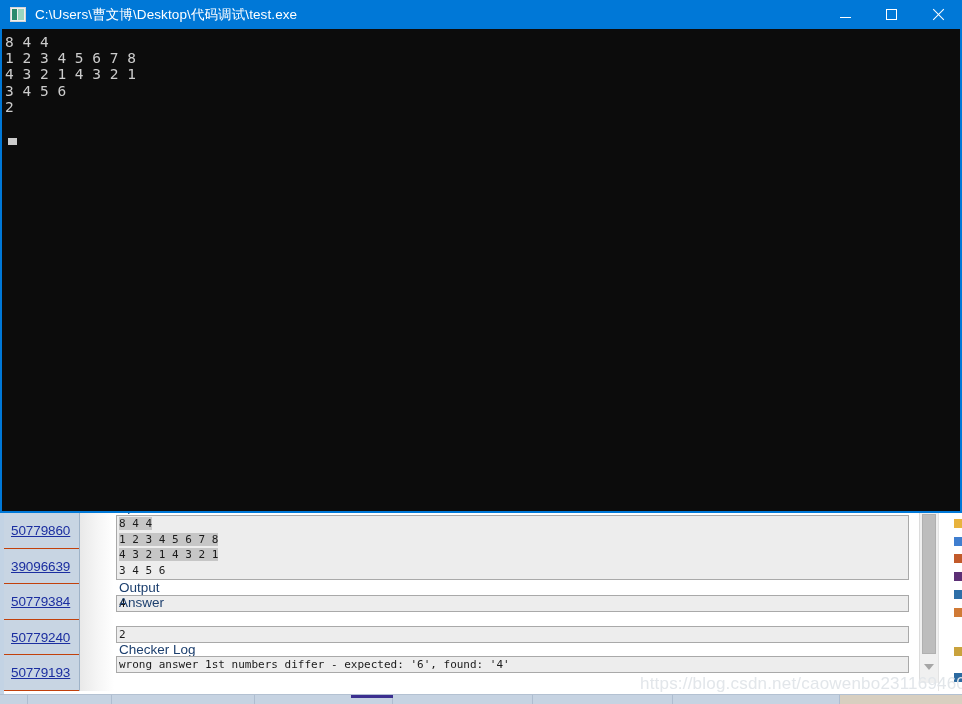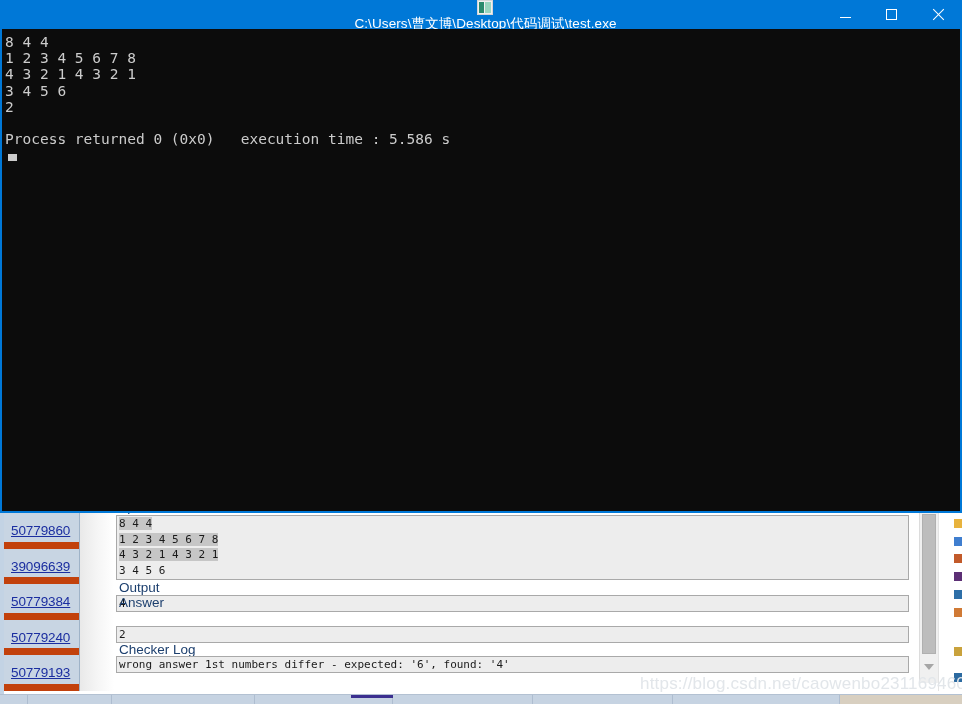--- a/index.html
+++ b/index.html
@@ -68,21 +68,21 @@
     top: 513px;
     width: 75px;
     height: 178px;
     background: #c8d5e3;
     border-right: 1px solid #9fb3c8;
     overflow: hidden;
   }
   .sidebar-row {
     position: relative;
     height: 35.5px;
-    border-bottom: 7px solid #c2410c;
+    border-bottom: 1px solid #c2410c;
     box-sizing: border-box;
   }
   .sidebar-link {
     position: absolute;
     left: 7px;
     top: 10px;
     font-size: 13.5px;
     color: #1b2ea0;
     text-decoration: underline;
     white-space: nowrap;
@@ -279,21 +279,20 @@
     border-top: none;
     box-sizing: border-box;
     overflow: hidden;
   }
   .title-bar {
     position: relative;
     height: 29px;
     background: #0078d7;
     display: flex;
     align-items: center;
-    flex-direction: column;
   }
   .title-icon {
     width: 16px; height: 15px;
     margin-left: 8px;
     position: relative;
     flex: none;
     background: #f0f0f0;
     border: 1px solid #d6d6d6;
     box-sizing: border-box;
   }
@@ -493,19 +492,18 @@
       </div>
     </div>
 
     <div class="console-body">
       <div class="console-line">8 4 4</div>
       <div class="console-line">1 2 3 4 5 6 7 8</div>
       <div class="console-line">4 3 2 1 4 3 2 1</div>
       <div class="console-line">3 4 5 6</div>
       <div class="console-line">2</div>
       <div class="console-line">&nbsp;</div>
-      <div class="console-line">Process returned 0 (0x0)   execution time : 5.586 s</div>
       <div class="console-cursor"></div>
     </div>
 
   </div>
 
 </div>
 
 </body></html>

